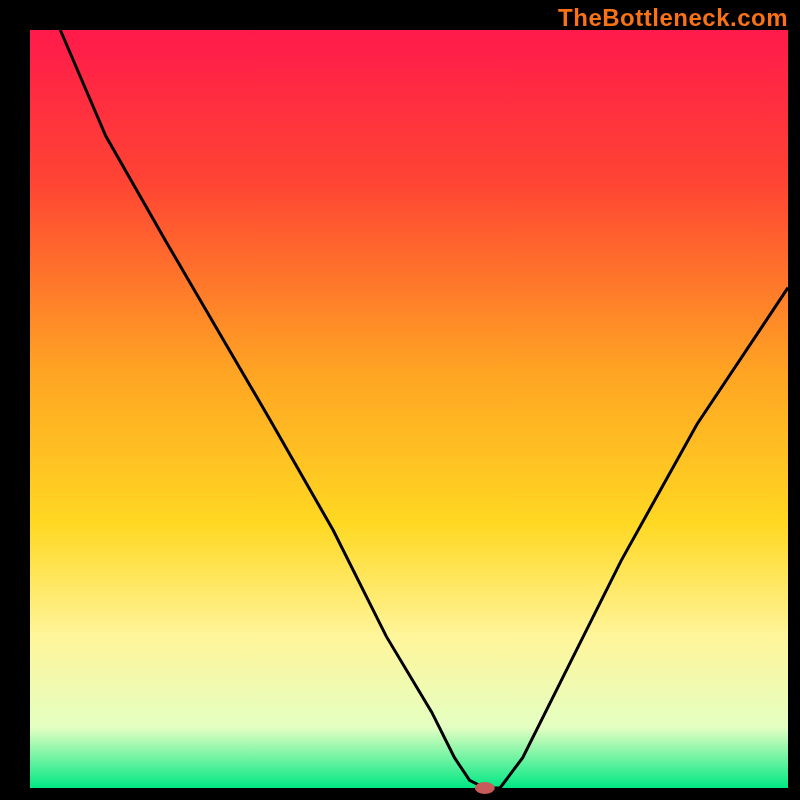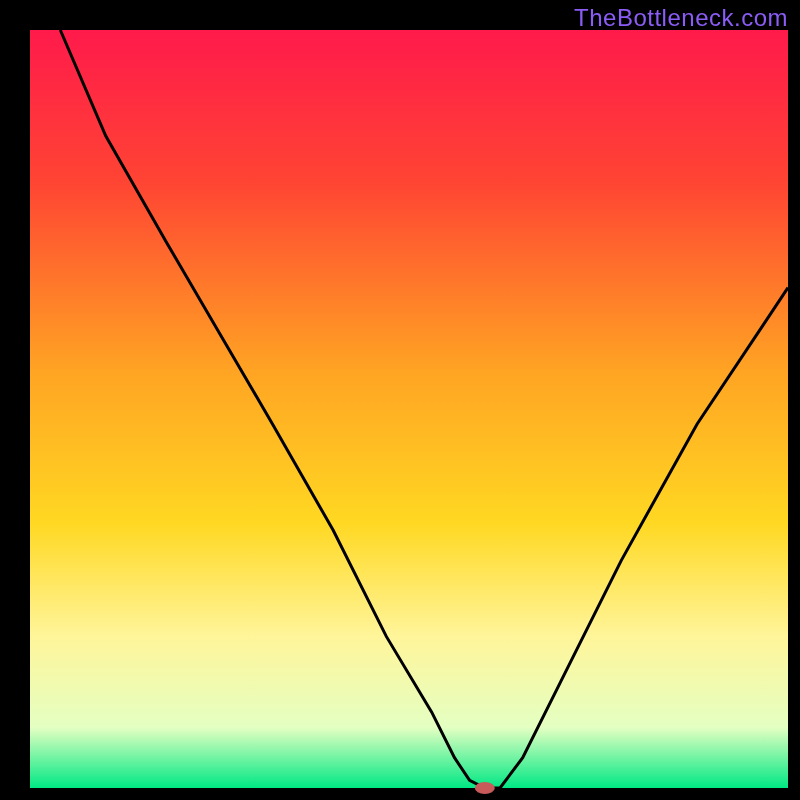--- a/index.html
+++ b/index.html
@@ -14,23 +14,23 @@
   .frame {
     width: 800px;
     height: 800px;
     position: relative;
     background: #000;
   }
   .watermark {
     position: absolute;
     top: 4px;
     right: 12px;
-    color: #8b5cf6;
+    color: #f97316;
     font-size: 24px;
-    font-weight: normal;
+    font-weight: bold;
     letter-spacing: 0.5px;
     user-select: none;
   }
   svg {
     position: absolute;
     top: 0;
     left: 0;
   }
 </style>
 </head>

